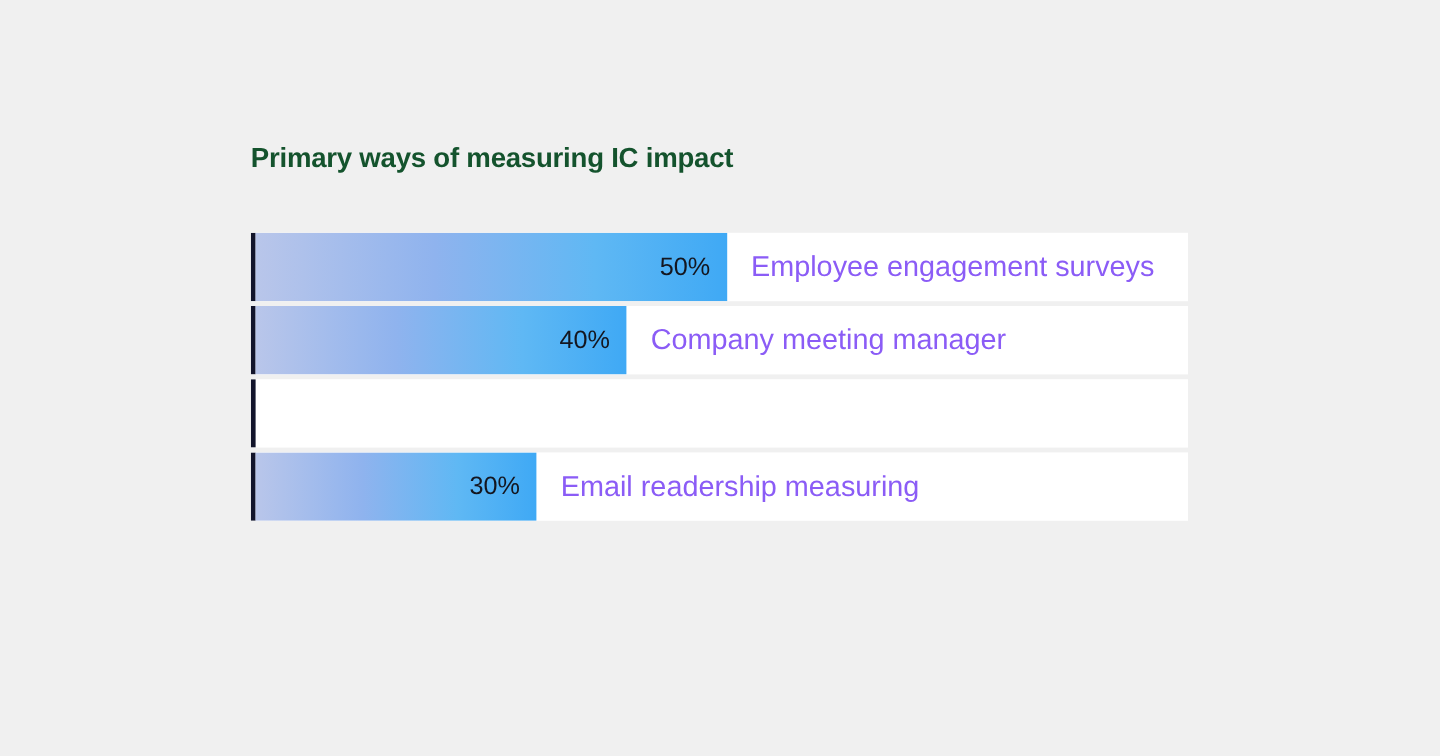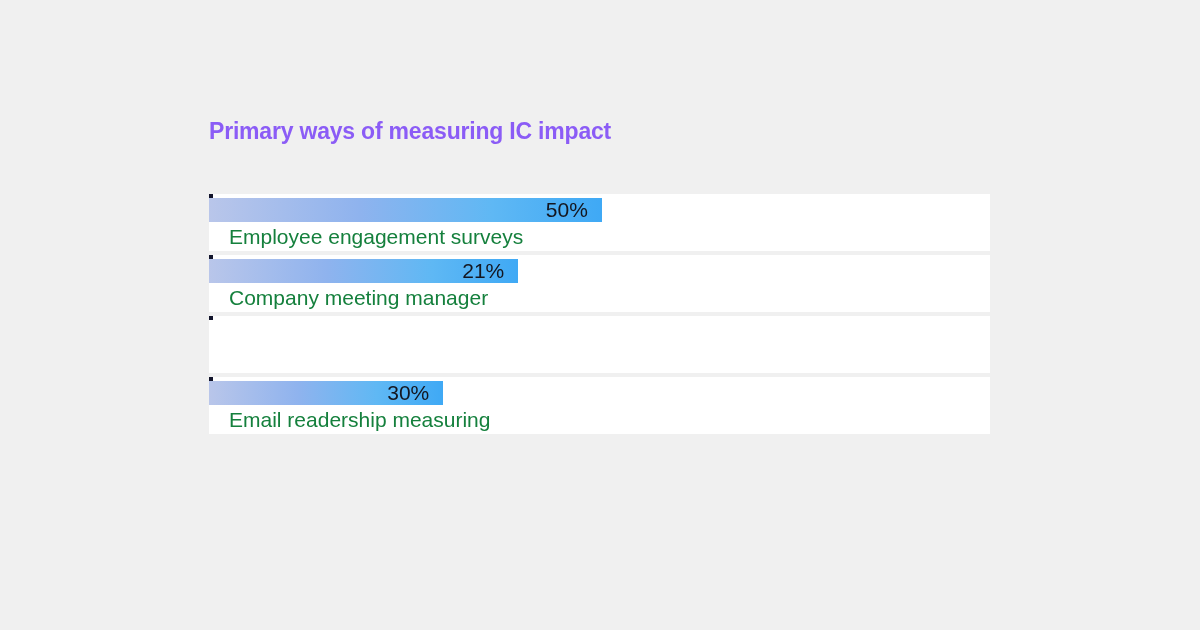--- a/index.html
+++ b/index.html
@@ -19,41 +19,40 @@
     width: 1200px;
     height: 630px;
   }
 
   .chart-title {
     position: absolute;
     left: 209px;
     top: 118px;
     font-size: 23px;
     font-weight: bold;
-    color: #8b5cf6;
+    color: #14532d;
     letter-spacing: -0.2px;
     white-space: nowrap;
   }
 
   .chart-body {
     position: absolute;
     left: 209px;
     top: 194px;
     width: 781px;
   }
 
   .bar-row {
     position: relative;
     height: 57px;
     margin-bottom: 4px;
     background: #ffffff;
     display: flex;
     align-items: stretch;
     overflow: hidden;
-    flex-direction: column;
   }
   .bar-row:last-child {
     margin-bottom: 0;
   }
 
   .row-accent {
     width: 4px;
     flex: 0 0 4px;
     background: #12142b;
   }
@@ -72,22 +71,22 @@
     color: #14161f;
     padding-right: 14px;
     white-space: nowrap;
   }
 
   .bar-label {
     flex: 1 1 auto;
     display: flex;
     align-items: center;
     padding-left: 20px;
-    font-size: 21px;
-    color: #15803d;
+    font-size: 24px;
+    color: #8b5cf6;
     white-space: nowrap;
     border-radius: 12px;
   }
 </style>
 </head>
 <body>
 
 <div class="canvas">
 
   <div class="chart-title">Primary ways of measuring IC impact</div>
@@ -98,21 +97,21 @@
       <div class="row-accent"></div>
       <div class="bar-fill" style="width: 50.3%;">
         <span class="bar-value">50%</span>
       </div>
       <div class="bar-label">Employee engagement surveys</div>
     </div>
 
     <div class="bar-row">
       <div class="row-accent"></div>
       <div class="bar-fill" style="width: 39.6%;">
-        <span class="bar-value">21%</span>
+        <span class="bar-value">40%</span>
       </div>
       <div class="bar-label">Company meeting manager</div>
     </div>
 
     <div class="bar-row">
       <div class="row-accent"></div>
     </div>
 
 
     <div class="bar-row">

